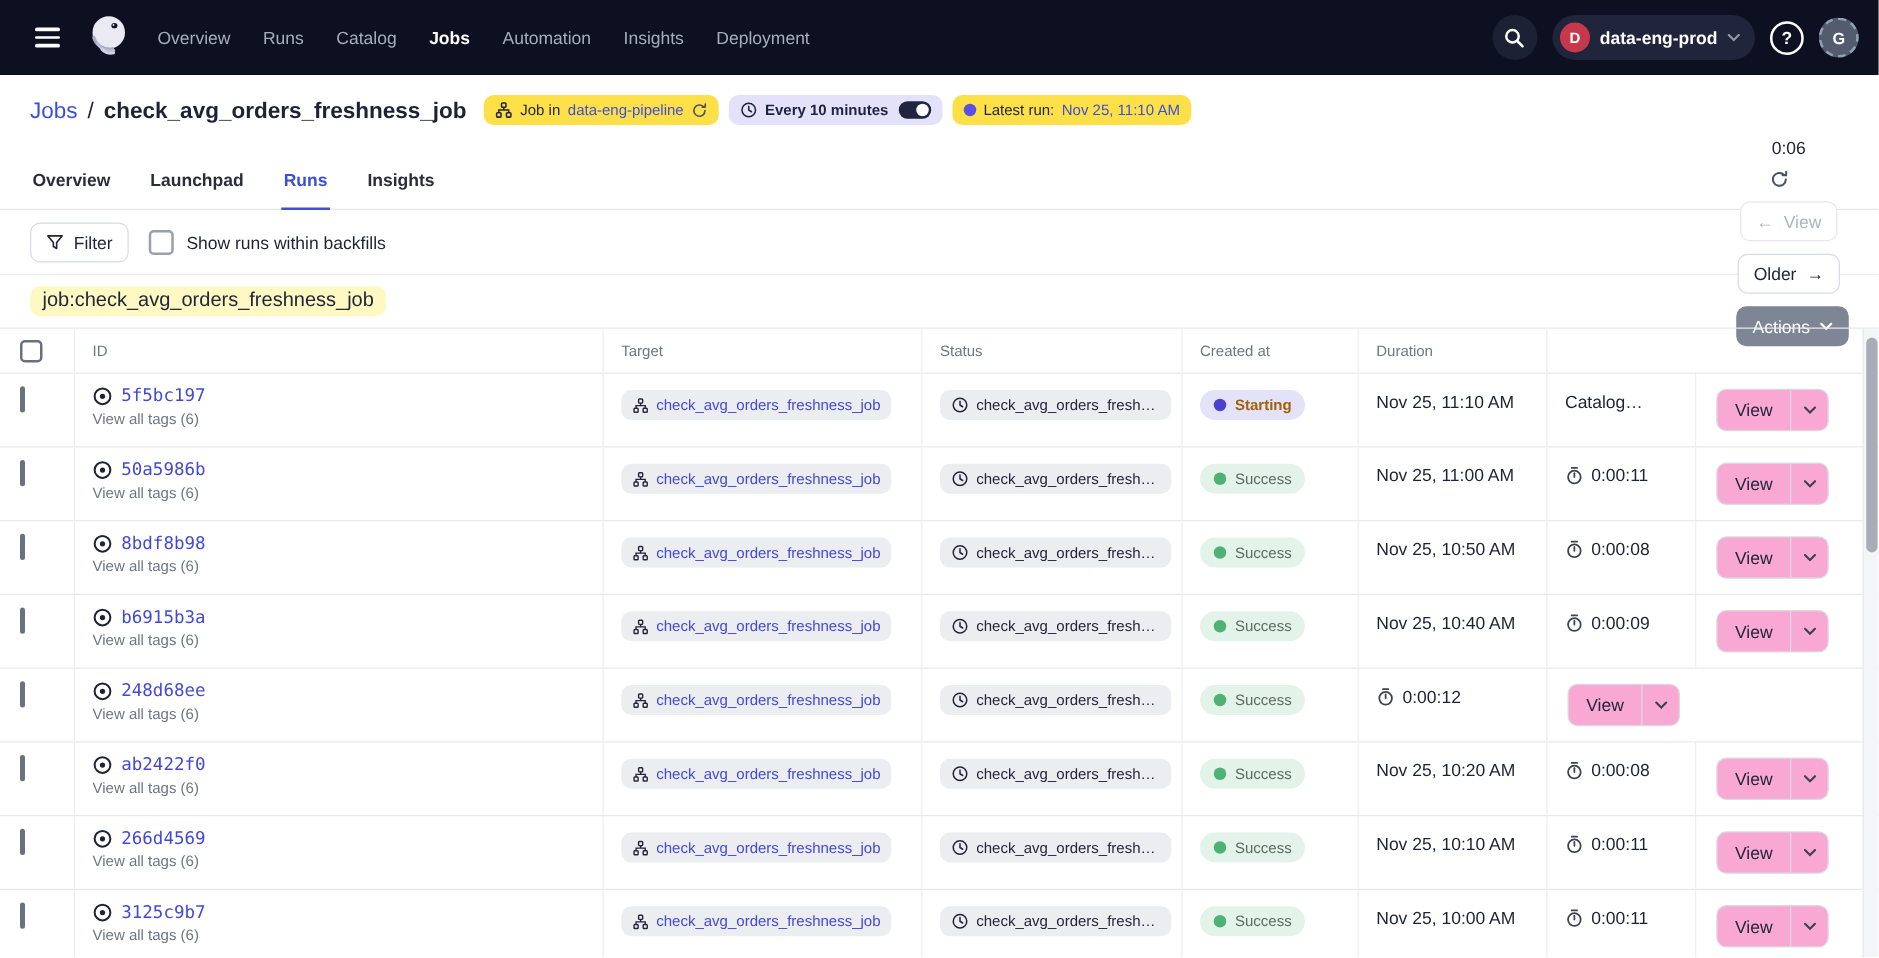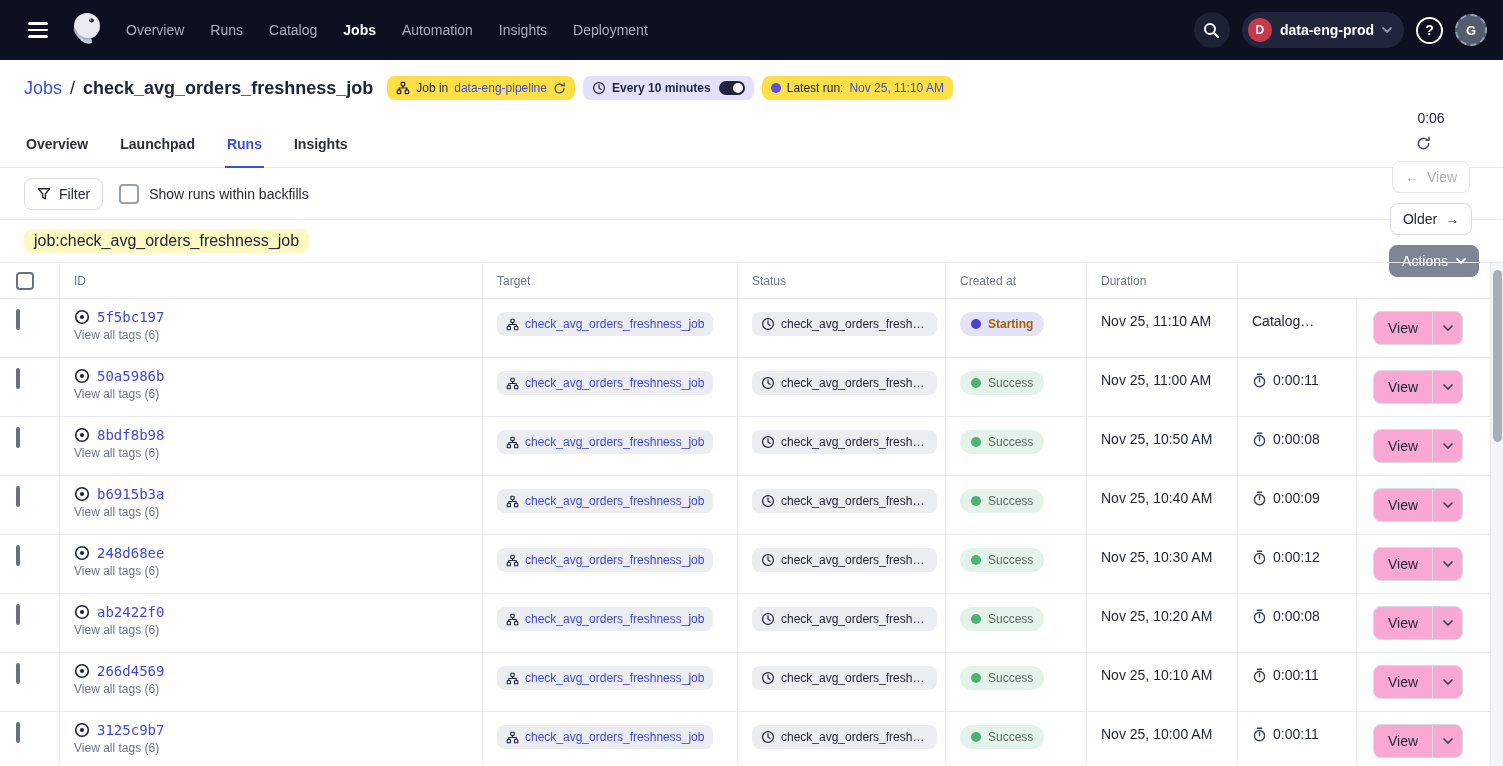--- a/index.html
+++ b/index.html
@@ -562,23 +562,20 @@
         <span class="trunc">check_avg_orders_freshn…</span>
       </span>
     </div>
     <div class="td">
       <span class="status-pill st-success">
         <span class="dot"></span>
         <span>Success</span>
       </span>
     </div>
     <div class="td">
-      <span class="created">Nov 25, 10:30 AM</span>
-    </div>
-    <div class="td">
       <span class="duration">
         <svg width="15" height="15" viewBox="0 0 16 16">
           <line x1="5.7" y1="1.4" x2="10.3" y2="1.4" stroke="#3c4250" stroke-width="1.5" stroke-linecap="round"></line>
           <circle cx="8" cy="9.2" r="5.4" stroke="#3c4250" stroke-width="1.5" fill="none"></circle>
           <line x1="8" y1="9.2" x2="8" y2="5.9" stroke="#3c4250" stroke-width="1.5" stroke-linecap="round"></line>
         </svg>
         <span>0:00:12</span>
       </span>
     </div>
     <div class="td">

